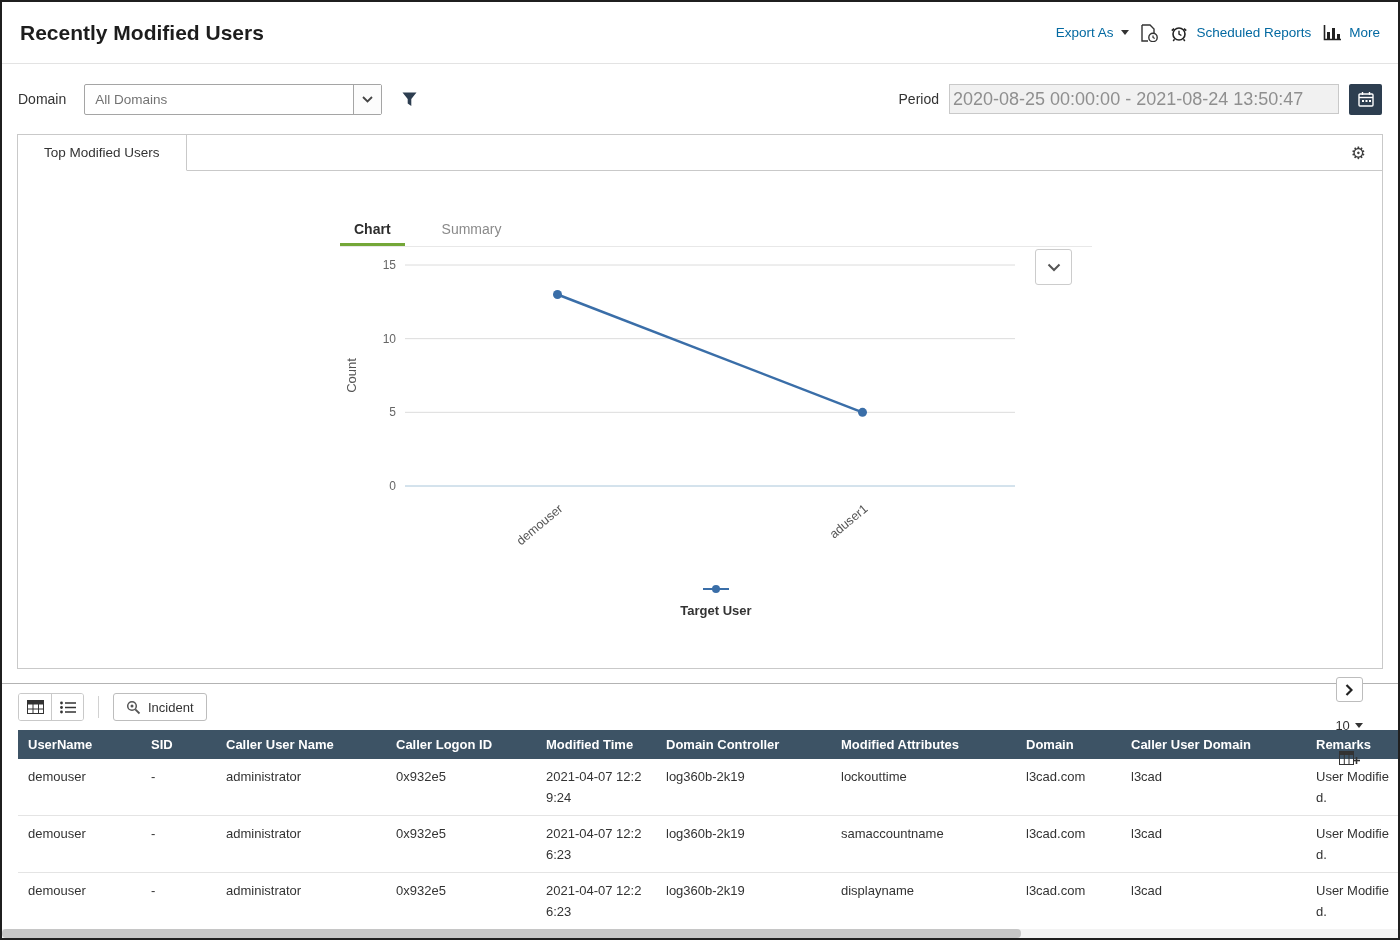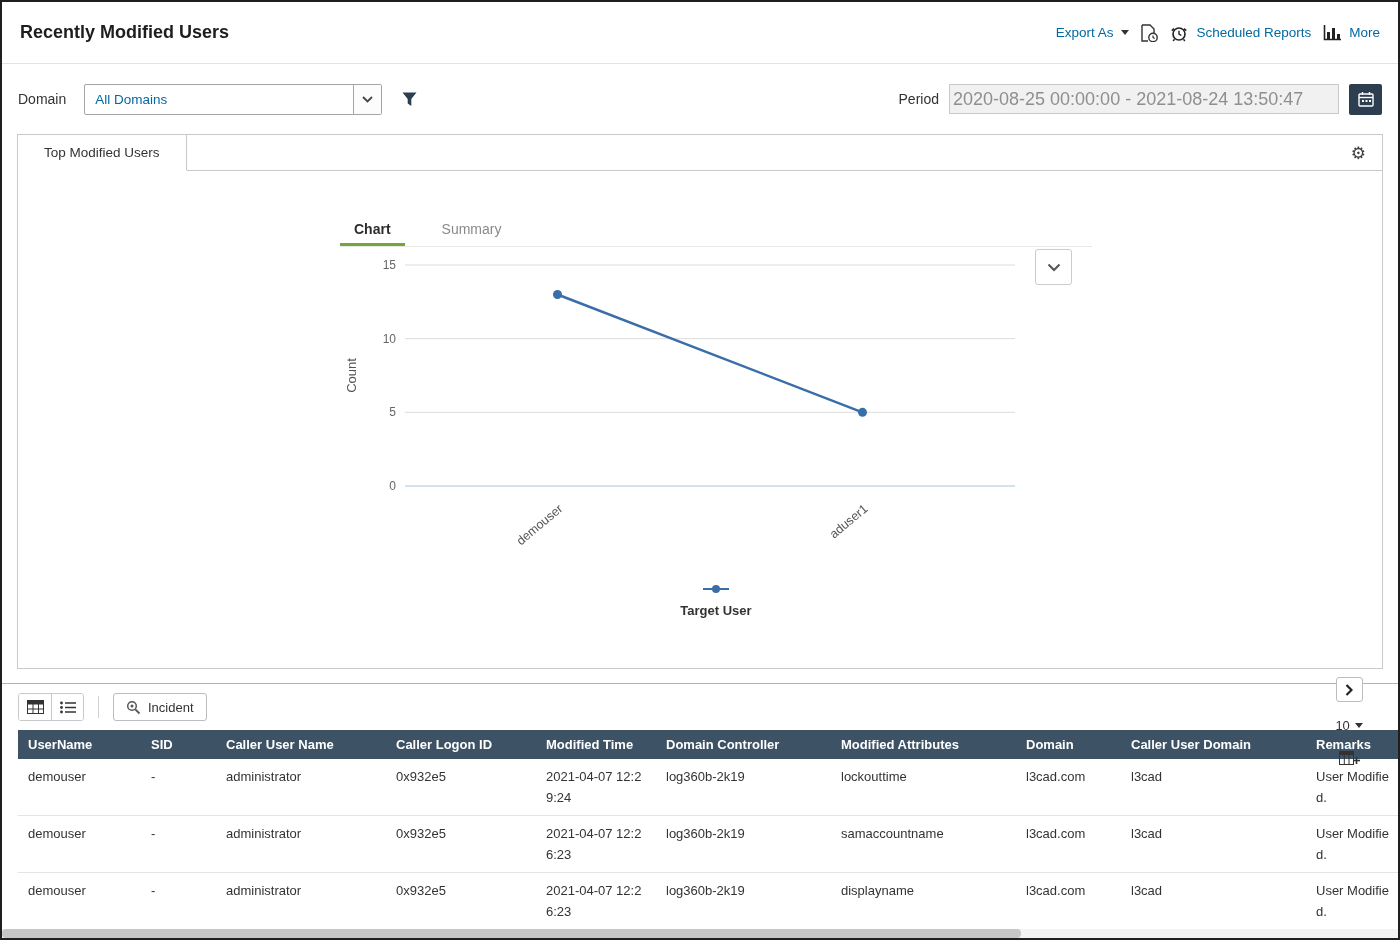--- a/index.html
+++ b/index.html
@@ -2,32 +2,32 @@
 <html><head>
 <meta charset="utf-8">
 <style>
   * { box-sizing: border-box; }
   html,body { margin:0; padding:0; background:#e9e9e9; }
   body { font-family:"Liberation Sans", sans-serif; }
   .app { width:1400px; height:940px; background:#fff; border:2px solid #1f1f1f; position:relative; overflow:hidden; margin:0 auto; }
 
   
   .topbar { height:62px; display:flex; align-items:center; justify-content:space-between; padding:0 18px; border-bottom:1px solid #e3e3e3; }
-  .page-title { font-size:18px; font-weight:700; color:#1d1d1d; margin:0; }
+  .page-title { font-size:21px; font-weight:700; color:#1d1d1d; margin:0; }
   .topbar-right { display:flex; align-items:center; gap:12px; font-size:13.5px; color:#0369a1; }
   .tb-item { display:flex; align-items:center; gap:8px; cursor:pointer; white-space:nowrap; }
   .caret-down { width:0; height:0; border-left:4px solid transparent; border-right:4px solid transparent; border-top:5px solid #333; display:inline-block; }
   .icon-wrap { display:inline-flex; align-items:center; justify-content:center; }
 
   
   .filterbar { height:70px; display:flex; align-items:center; justify-content:space-between; padding:0 16px; }
   .filter-left { display:flex; align-items:center; gap:18px; }
   .flabel { font-size:14px; color:#333; }
   .select { width:298px; height:31px; border:1px solid #a5a5a5; border-radius:2px; display:flex; align-items:stretch; background:#fff; cursor:pointer; }
-  .select-value { flex:1; display:flex; align-items:center; padding:0 10px; font-size:13.5px; color:#0369a1; }
+  .select-value { flex:1; display:flex; align-items:center; padding:0 10px; font-size:13.5px; color:#737373; }
   .select-arrow { width:28px; border-left:1px solid #a5a5a5; display:flex; align-items:center; justify-content:center; background:#fcfcfc; }
   .funnel-btn { background:none; border:none; padding:2px; cursor:pointer; display:flex; }
   .filter-right { display:flex; align-items:center; gap:10px; }
   .period-input { width:390px; height:30px; background:#f1f1f1; border:1px solid #c9c9c9; color:#8f8f8f; font-size:18px; padding:0 3px; font-family:inherit; }
   .cal-btn { width:33px; height:31px; background:#2d3e50; border:none; border-radius:2px; display:flex; align-items:center; justify-content:center; cursor:pointer; }
 
   
   .panel { margin:0 15px; border:1px solid #c9c9c9; height:535px; position:relative; background:#fff; }
   .panel-tabs { height:36px; border-bottom:1px solid #c9c9c9; display:flex; align-items:stretch; position:relative; background:#fff; }
   .panel-tab { padding:0 26px; display:flex; align-items:center; font-size:13.5px; color:#333; background:#fff; border-right:1px solid #c9c9c9; margin-bottom:-1px; border-bottom:1px solid #fff; cursor:pointer; }

